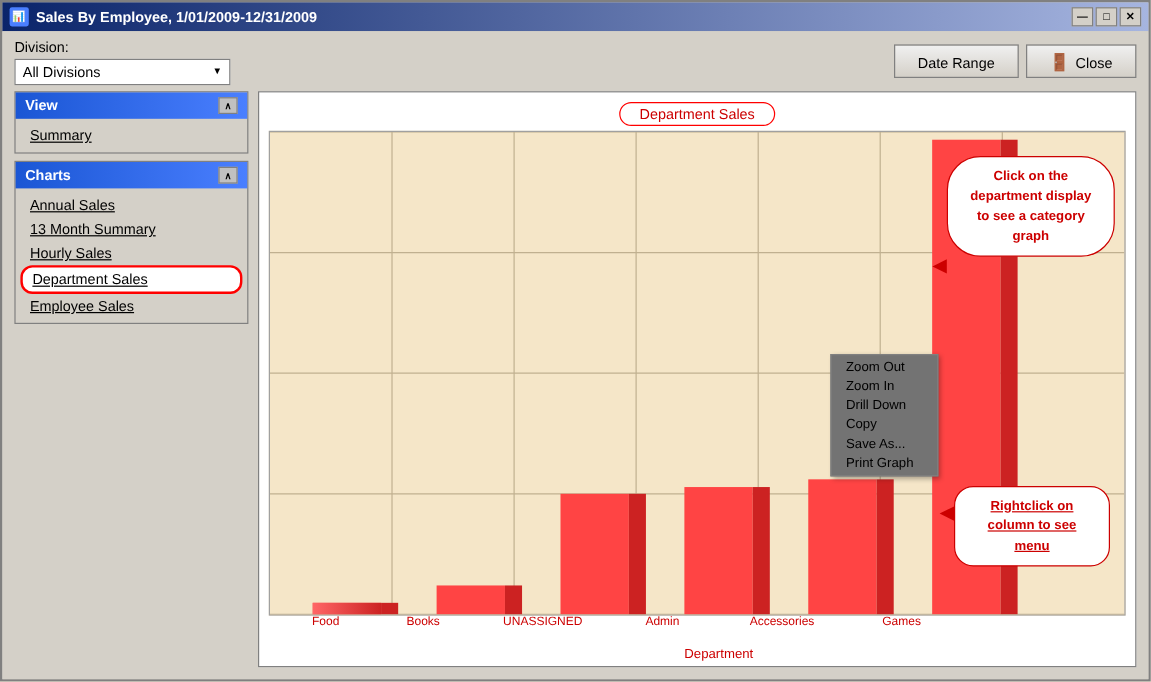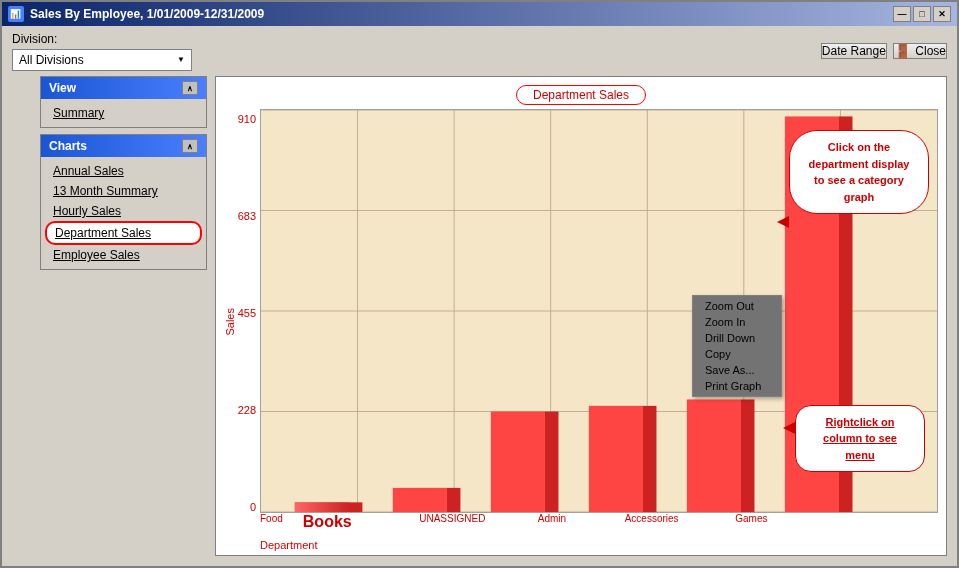--- a/index.html
+++ b/index.html
@@ -58,26 +58,26 @@
       height: 22px;
       display: flex;
       align-items: center;
       justify-content: space-between;
     }
     .select-arrow { font-size: 8px; }
     .top-bar-right { display: flex; gap: 6px; }
     .toolbar-btn {
       background: linear-gradient(to bottom, #f0f0f0, #d4d0c8);
       border: 1px solid #808080;
-      padding: 4px 0;
+      padding: 4px 19px;
       font-size: 12px;
       cursor: pointer;
-      height: 16px;
-      display: flex;
-      align-items: center;
+      height: 28px;
+      display: flex;
+      align-items: flex-end;
       gap: 4px;
     }
     .btn-icon { font-size: 14px; }
 
     .body-area {
       display: flex;
       flex: 1;
       padding: 0 10px 10px 10px;
       gap: 8px;
     }
@@ -87,21 +87,20 @@
       width: 195px;
       min-width: 195px;
       display: flex;
       flex-direction: column;
       gap: 6px;
     }
 
     .panel {
       background: #d4d0c8;
       border: 1px solid #808080;
-      margin-left: 28px;
     }
     .panel-header {
       background: linear-gradient(to right, #1a56d4, #4a7fff);
       color: white;
       font-weight: bold;
       font-size: 12px;
       padding: 4px 8px;
       display: flex;
       align-items: center;
       justify-content: space-between;
@@ -257,27 +256,20 @@
 
       <div class="chart-container">
 
         <div class="chart-title-area">
           <div class="chart-title-bubble">Department Sales</div>
         </div>
 
         <div style="flex:1; display:flex; flex-direction:column; padding: 0 8px 0 8px;">
           <div style="flex:1; display:flex; position:relative;">
 
-            <div style="width:36px; display:flex; flex-direction:column; justify-content:space-between; align-items:flex-end; padding-right:4px; padding-bottom:24px; padding-top:4px;">
-              <span style="color:#cc0000; font-size:11px;">910</span>
-              <span style="color:#cc0000; font-size:11px;">683</span>
-              <span style="color:#cc0000; font-size:11px;">455</span>
-              <span style="color:#cc0000; font-size:11px;">228</span>
-              <span style="color:#cc0000; font-size:11px;">0</span>
-            </div>
 
             <div style="position:absolute; left:-8px; top:50%; transform:translateY(-60%) rotate(-90deg); font-size:11px; color:#cc0000; white-space:nowrap;">
               <span>Sales</span>
             </div>
 
             <div style="flex:1; position:relative; background:#f5e6c8; border:1px solid #a0a0a0; margin-bottom:24px;">
               <svg width="100%" height="100%" style="display:block;">
 
                 <line x1="0" y1="0%" x2="100%" y2="0%" stroke="#c0b090" stroke-width="1"></line>
                 <line x1="0" y1="25%" x2="100%" y2="25%" stroke="#c0b090" stroke-width="1"></line>
@@ -355,29 +347,29 @@
               <div style="position:absolute; right:12px; bottom:40px; background:white; border:1.5px solid #cc0000; border-radius:16px; padding:8px 12px; font-size:11px; font-weight:bold; text-align:center; color:#cc0000; max-width:130px; line-height:1.5;text-decoration:underline;">
                 <span>Rightclick on column to see menu</span>
               </div>
 
               <div style="position:absolute; right:142px; bottom:78px; width:0; height:0; border-top:6px solid transparent; border-bottom:6px solid transparent; border-right:12px solid #cc0000;"></div>
 
             </div>
 
             <div style="position:absolute; bottom:0; left:16px; right:0; height:24px; display:flex; padding-left:0;">
               <div style="width:9%; text-align:center; font-size:10px; color:#cc0000;">Food</div>
-              <div style="width:14.28%; text-align:left; font-size:16px; color:#cc0000;font-weight:bold;">Books</div>
+              <div style="width:14.28%; text-align:center; font-size:10px; color:#cc0000;">Books</div>
               <div style="width:14.28%; text-align:center; font-size:10px; color:#cc0000;">UNASSIGNED</div>
               <div style="width:14.28%; text-align:center; font-size:10px; color:#cc0000;">Admin</div>
               <div style="width:14.28%; text-align:center; font-size:10px; color:#cc0000;">Accessories</div>
               <div style="width:14.28%; text-align:center; font-size:10px; color:#cc0000;">Games</div>
             </div>
           </div>
 
-          <div style="font-size:11px; color:#cc0000; padding: 2px 0 4px 36px;">
+          <div style="text-align:center; font-size:11px; color:#cc0000; padding: 2px 0 4px 36px;">
             <span>Department</span>
           </div>
         </div>
 
       </div>
 
     </div>
   </div>
 </div>
 

